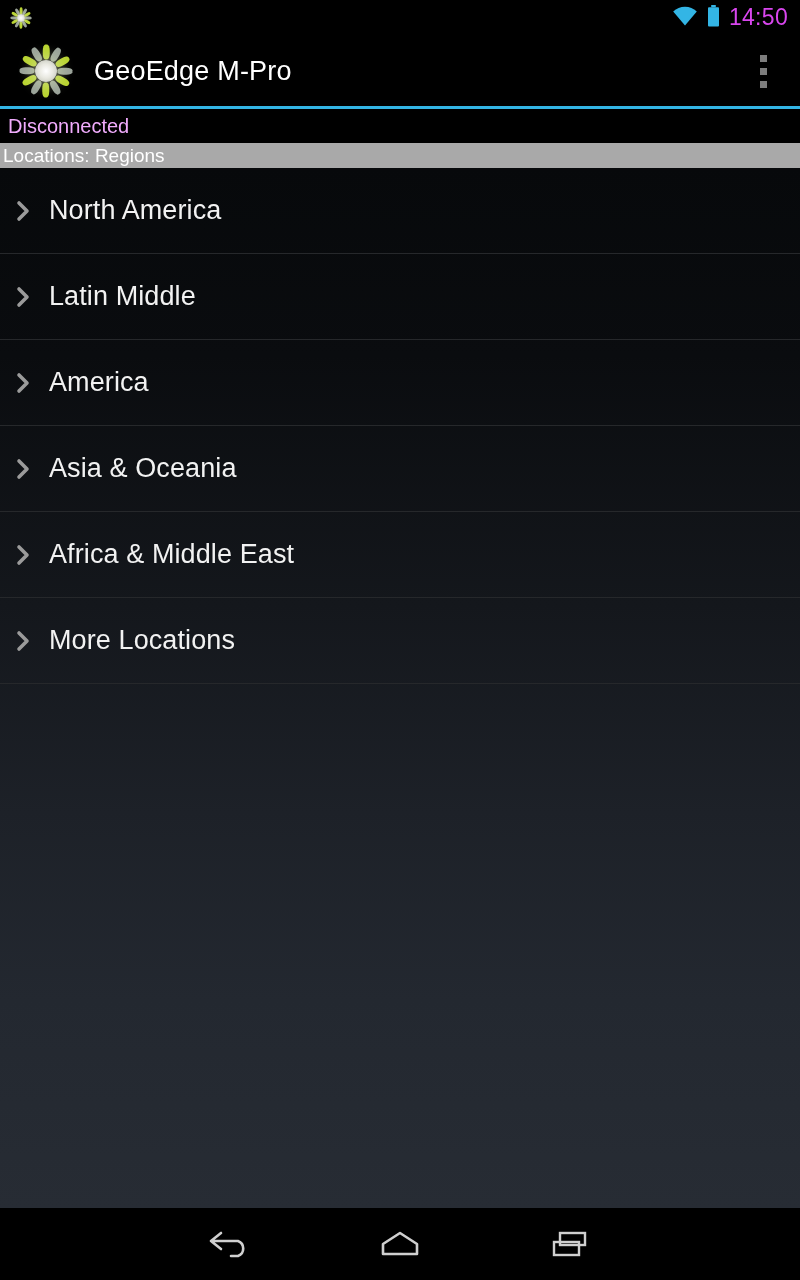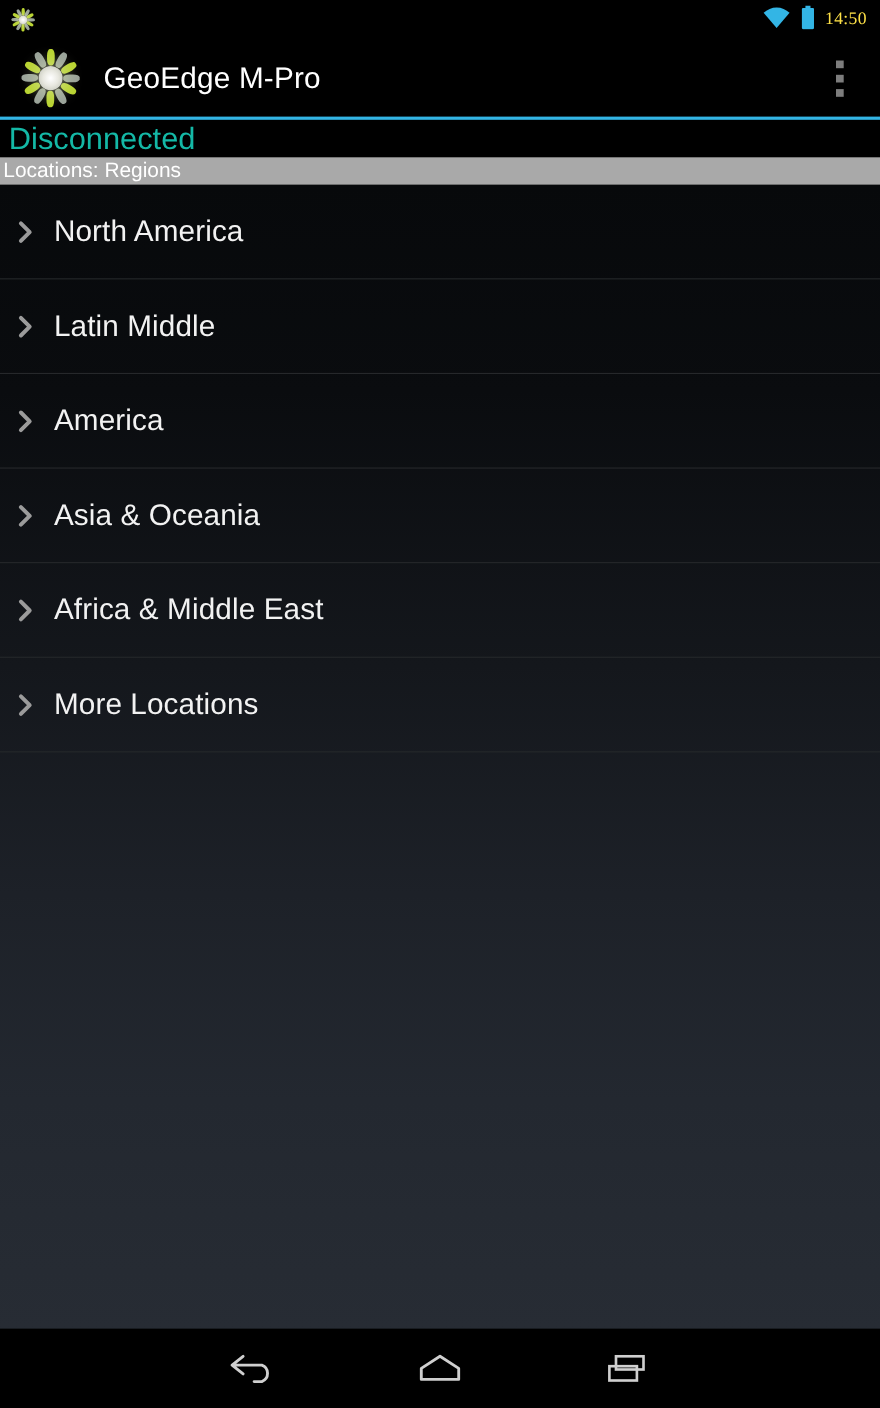--- a/index.html
+++ b/index.html
@@ -23,26 +23,25 @@
     background:#000;
     display:flex; align-items:center;
     padding:0 12px 0 10px;
   }
   .status-left { display:flex; align-items:center; gap:8px; }
   .status-right {
     margin-left:auto;
     display:flex; align-items:center; gap:9px;
   }
   .status-clock {
-    color:#fde047;
-    font-size:16px;
+    color:#d946ef;
+    font-size:23px;
     letter-spacing:0.3px;
     line-height:1;
     padding-bottom:1px;
-    font-family:Liberation Serif, serif;
   }
 
   
   .burst { position:relative; display:block; }
   .burst .ray {
     position:absolute; left:50%; top:50%;
     border-radius:40%;
     transform-origin:50% 50%;
   }
   .burst .core {
@@ -85,22 +84,22 @@
 
   
   .conn-status {
     position:absolute; top:109px; left:0;
     width:800px; height:34px;
     background:#000;
     display:flex; align-items:center;
     padding-left:8px;
   }
   .conn-status-text {
-    color:#14b8a6;
-    font-size:28px;
+    color:#f0abfc;
+    font-size:20px;
     line-height:1;
   }
 
   
   .browsing-bar {
     position:absolute; top:143px; left:0;
     width:800px; height:25px;
     background:#a9a9a9;
     display:flex; align-items:center;
     padding-left:3px;

